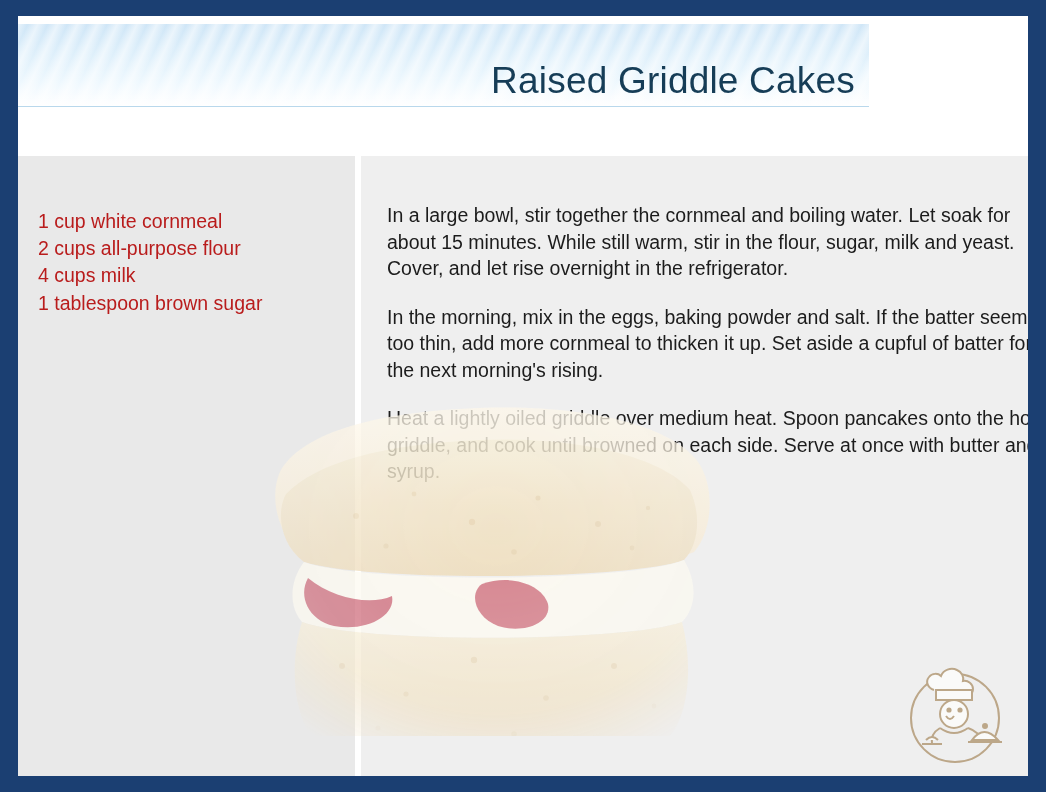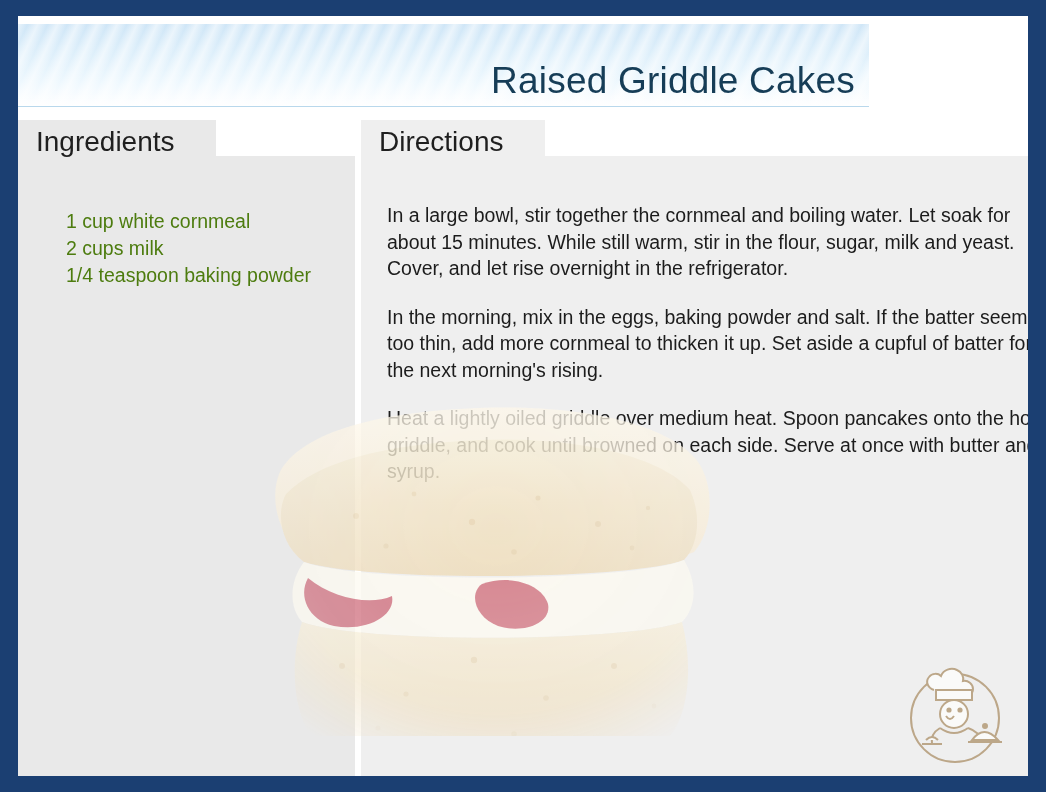--- a/index.html
+++ b/index.html
@@ -107,24 +107,23 @@
     position: absolute;
     left: 20px;
     top: 52px;
     right: 10px;
     margin: 0;
     padding: 0;
     list-style: none;
   }
   .ingredients li {
     font-size: 19.5px;
-    color: #4d7c0f;
+    color: #b91c1c;
     line-height: 27.2px;
     white-space: nowrap;
-    margin-left: 28px;
   }
 
   
   .directions {
     position: absolute;
     left: 26px;
     top: 46px;
     width: 652px;
   }
   .directions p {
@@ -161,39 +160,34 @@
 <div class="page">
   <div class="card">
 
     <div class="banner">
       <div class="banner-title">Raised Griddle Cakes</div>
     </div>
 
     <div class="col-left">
       <ul class="ingredients">
         <li>1 cup white cornmeal</li>
-        <li>2 cups milk</li>
-        <li>1/4 teaspoon baking powder</li>
+        <li>2 cups all-purpose flour</li>
+        <li>4 cups milk</li>
+        <li>1 tablespoon brown sugar</li>
       </ul>
     </div>
 
     <div class="col-right">
       <div class="directions">
         <p>In a large bowl, stir together the cornmeal and boiling water. Let soak for about 15 minutes. While still warm, stir in the flour, sugar, milk and yeast. Cover, and let rise overnight in the refrigerator.</p>
         <p>In the morning, mix in the eggs, baking powder and salt. If the batter seems too thin, add more cornmeal to thicken it up. Set aside a cupful of batter for the next morning's rising.</p>
         <p>Heat a lightly oiled griddle over medium heat. Spoon pancakes onto the hot griddle, and cook until browned on each side. Serve at once with butter and syrup.</p>
       </div>
     </div>
 
-    <div class="tab tab-ing">
-      <h2>Ingredients</h2>
-    </div>
-    <div class="tab tab-dir">
-      <h2>Directions</h2>
-    </div>
 
     <div class="photo">
       <svg width="500" height="420" viewBox="0 0 500 420" xmlns="http://www.w3.org/2000/svg">
         <defs>
           <linearGradient id="sponge" x1="0" y1="0" x2="0" y2="1">
             <stop offset="0%" stop-color="#f7efd9"></stop>
             <stop offset="45%" stop-color="#f3e6cb"></stop>
             <stop offset="100%" stop-color="#eeddbd"></stop>
           </linearGradient>
           <linearGradient id="crust" x1="0" y1="0" x2="0" y2="1">

